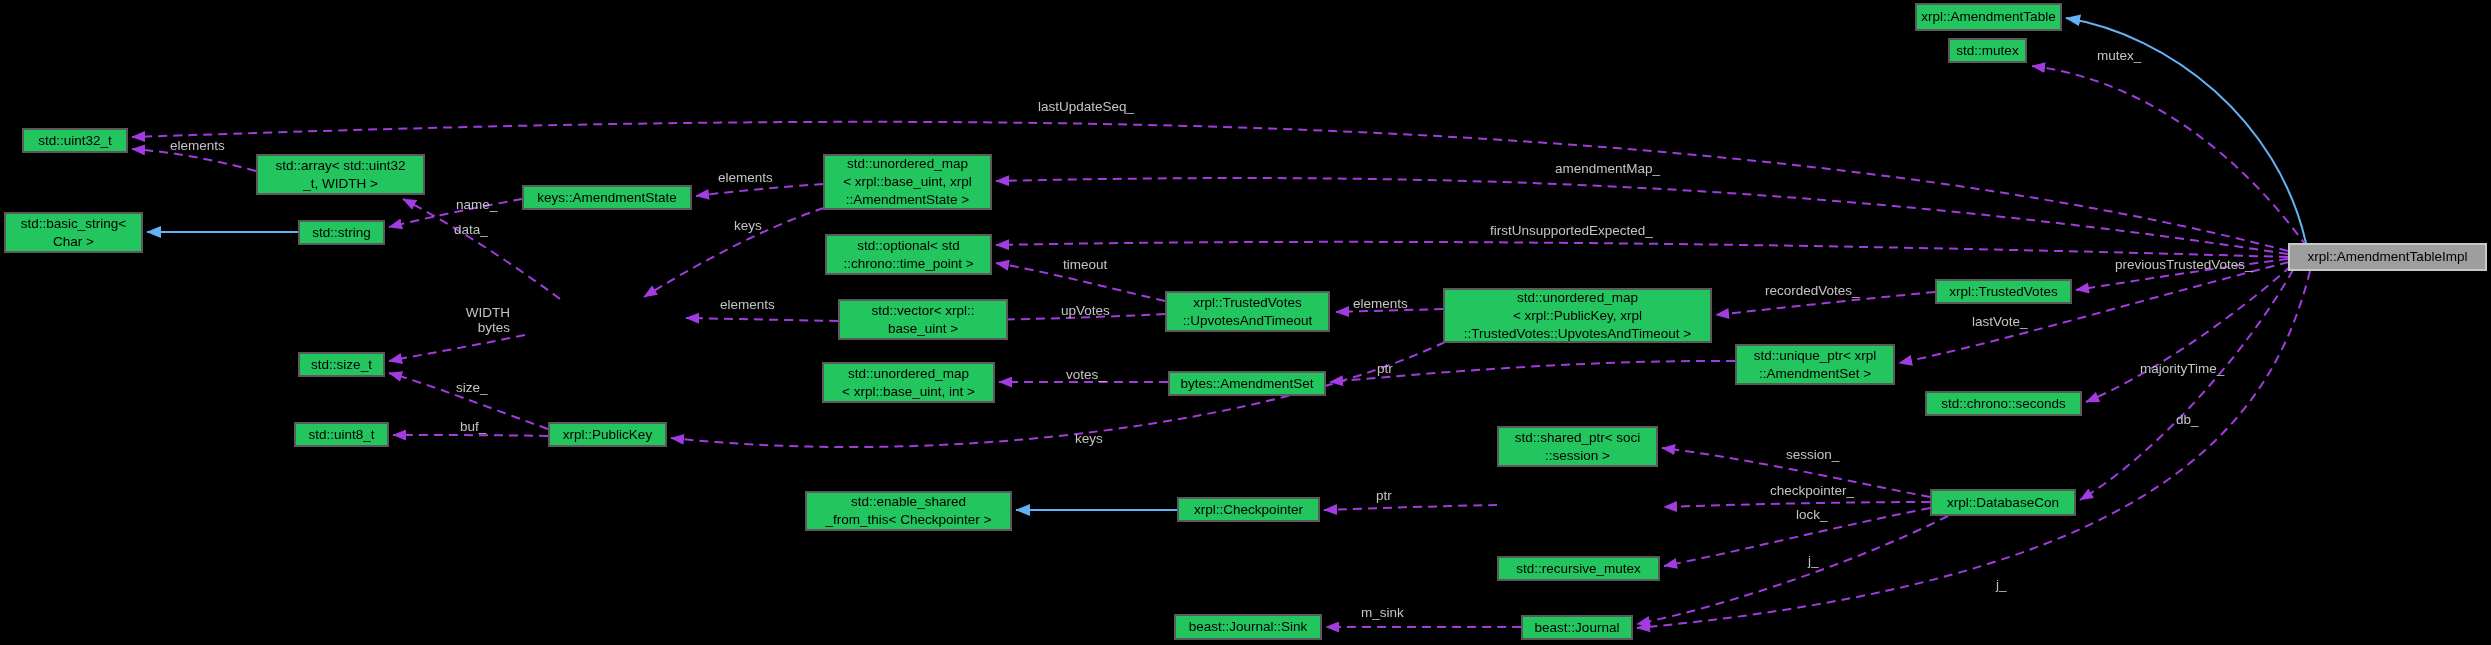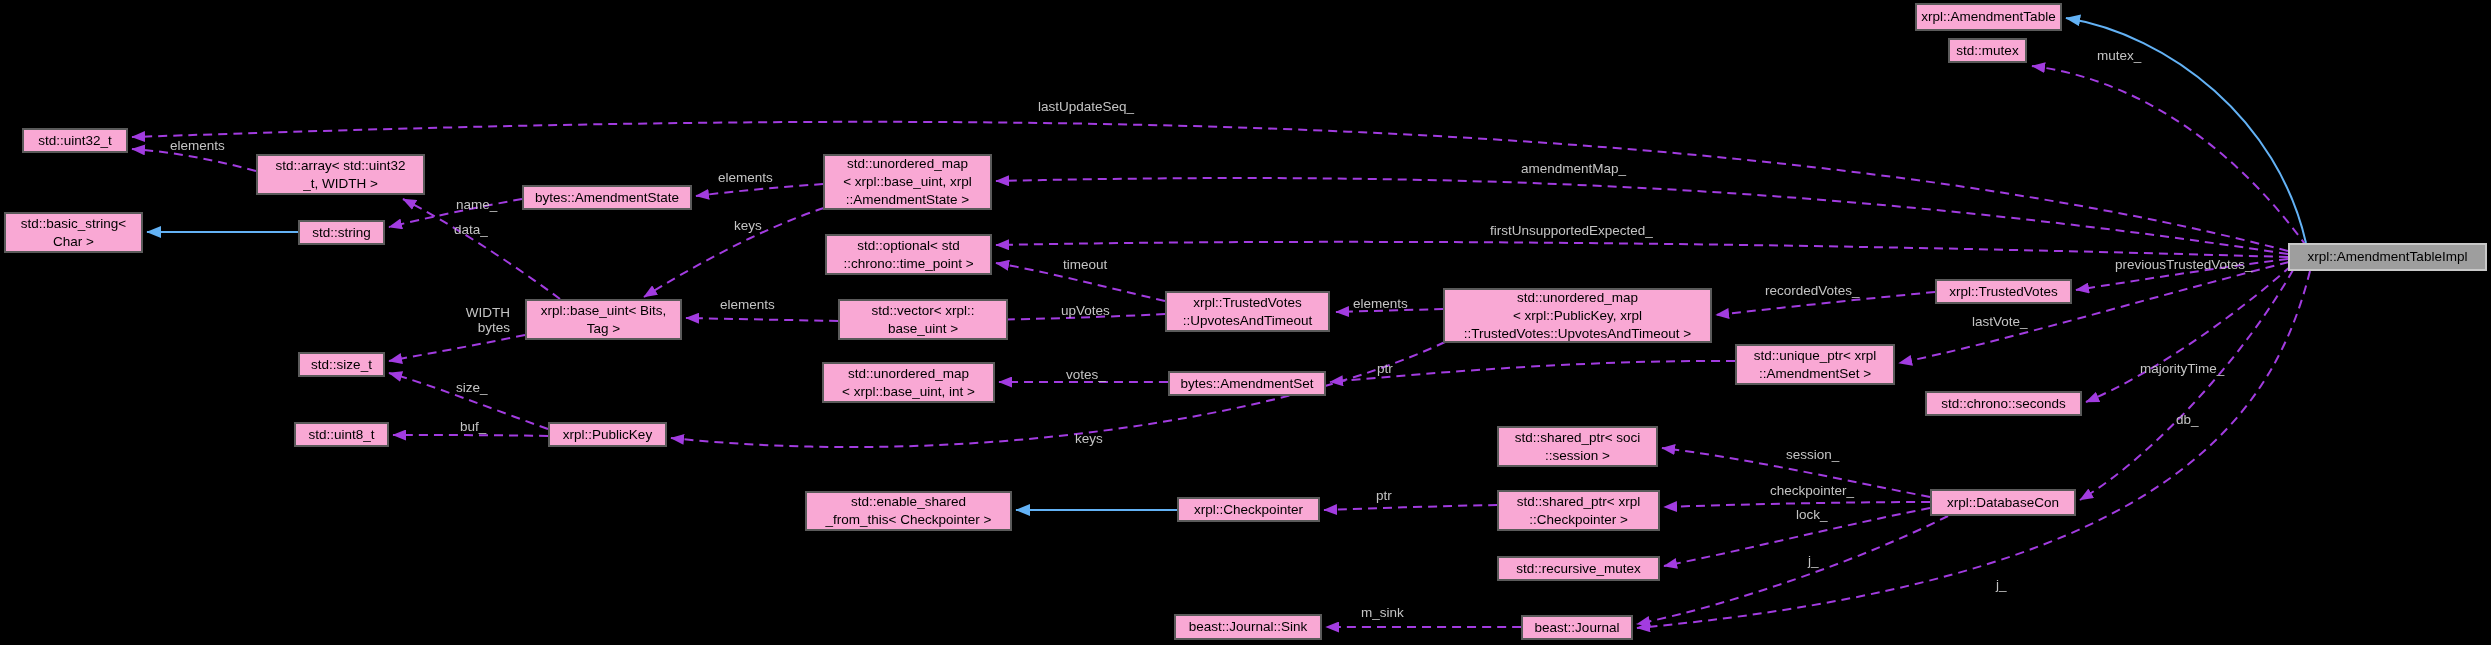--- a/index.html
+++ b/index.html
@@ -1,21 +1,21 @@
 <!DOCTYPE html>
 <html><head>
 <meta charset="utf-8">
 <style>
   html,body{margin:0;padding:0;background:#000;}
   .diagram{position:relative;width:2491px;height:645px;background:#000;overflow:hidden;
            font-family:"Liberation Sans", sans-serif;}
   .edges{position:absolute;left:0;top:0;width:2491px;height:645px;}
   .edge-d{fill:none;stroke:#A23CE0;stroke-width:2;stroke-dasharray:9 6;}
   .edge-s{fill:none;stroke:#63B2F5;stroke-width:2;}
-  .node{position:absolute;box-sizing:border-box;background:#f9a8d4;border:2px solid #5a5a5a;
+  .node{position:absolute;box-sizing:border-box;background:#22c55e;border:2px solid #5a5a5a;
         color:#000;font-size:13.5px;line-height:18px;display:flex;align-items:center;
         justify-content:center;text-align:center;white-space:pre-line;z-index:2;}
   .node.hl{background:#9e9e9e;border-color:#c8c8c8;}
   .elbl{position:absolute;color:#c4c4c4;font-size:13.5px;line-height:15px;z-index:3;
         white-space:pre-line;text-align:center;}
   .elbl.ctr{text-align:right;}
 </style>
 </head>
 <body>
 
@@ -69,28 +69,26 @@
   </svg>
 
   <div class="node" style="left:1915px;top:3px;width:147px;height:28px">xrpl::AmendmentTable</div>
   <div class="node" style="left:1948px;top:38px;width:79px;height:25px">std::mutex</div>
   <div class="node" style="left:22px;top:128px;width:106px;height:25px">std::uint32_t</div>
   <div class="node" style="left:256px;top:154px;width:169px;height:41px">std::array&lt; std::uint32
 _t, WIDTH &gt;</div>
   <div class="node" style="left:4px;top:212px;width:139px;height:41px">std::basic_string&lt;
 Char &gt;</div>
   <div class="node" style="left:298px;top:220px;width:87px;height:25px">std::string</div>
-  <div class="node" style="left:522px;top:185px;width:170px;height:25px">bytes::AmendmentState</div>
+  <div class="node" style="left:522px;top:185px;width:170px;height:25px">keys::AmendmentState</div>
   <div class="node" style="left:823px;top:154px;width:169px;height:56px">std::unordered_map
 &lt; xrpl::base_uint, xrpl
 ::AmendmentState &gt;</div>
   <div class="node" style="left:825px;top:234px;width:167px;height:41px">std::optional&lt; std
 ::chrono::time_point &gt;</div>
-  <div class="node" style="left:525px;top:299px;width:157px;height:41px">xrpl::base_uint&lt; Bits,
-Tag &gt;</div>
   <div class="node" style="left:838px;top:299px;width:170px;height:41px">std::vector&lt; xrpl::
 base_uint &gt;</div>
   <div class="node" style="left:1165px;top:291px;width:165px;height:41px">xrpl::TrustedVotes
 ::UpvotesAndTimeout</div>
   <div class="node" style="left:1443px;top:288px;width:269px;height:55px">std::unordered_map
 &lt; xrpl::PublicKey, xrpl
 ::TrustedVotes::UpvotesAndTimeout &gt;</div>
   <div class="node" style="left:298px;top:352px;width:87px;height:25px">std::size_t</div>
   <div class="node" style="left:822px;top:362px;width:173px;height:41px">std::unordered_map
 &lt; xrpl::base_uint, int &gt;</div>
@@ -99,32 +97,30 @@
 ::AmendmentSet &gt;</div>
   <div class="node" style="left:1935px;top:279px;width:137px;height:25px">xrpl::TrustedVotes</div>
   <div class="node" style="left:1925px;top:391px;width:157px;height:25px">std::chrono::seconds</div>
   <div class="node" style="left:294px;top:422px;width:95px;height:25px">std::uint8_t</div>
   <div class="node" style="left:548px;top:422px;width:119px;height:25px">xrpl::PublicKey</div>
   <div class="node" style="left:805px;top:491px;width:207px;height:40px">std::enable_shared
 _from_this&lt; Checkpointer &gt;</div>
   <div class="node" style="left:1497px;top:426px;width:161px;height:41px">std::shared_ptr&lt; soci
 ::session &gt;</div>
   <div class="node" style="left:1177px;top:497px;width:143px;height:25px">xrpl::Checkpointer</div>
-  <div class="node" style="left:1497px;top:490px;width:163px;height:41px">std::shared_ptr&lt; xrpl
-::Checkpointer &gt;</div>
   <div class="node" style="left:1930px;top:489px;width:146px;height:27px">xrpl::DatabaseCon</div>
   <div class="node" style="left:1497px;top:556px;width:163px;height:25px">std::recursive_mutex</div>
   <div class="node" style="left:1174px;top:614px;width:148px;height:26px">beast::Journal::Sink</div>
   <div class="node" style="left:1521px;top:615px;width:112px;height:25px">beast::Journal</div>
   <div class="node hl" style="left:2288px;top:243px;width:199px;height:28px">xrpl::AmendmentTableImpl</div>
 
   <div class="elbl" style="left:2097px;top:48px">mutex_</div>
   <div class="elbl" style="left:1038px;top:99px">lastUpdateSeq_</div>
   <div class="elbl" style="left:170px;top:138px">elements</div>
-  <div class="elbl" style="left:1521px;top:161px">amendmentMap_</div>
+  <div class="elbl" style="left:1555px;top:161px">amendmentMap_</div>
   <div class="elbl" style="left:1490px;top:223px">firstUnsupportedExpected_</div>
   <div class="elbl" style="left:2115px;top:257px">previousTrustedVotes_</div>
   <div class="elbl" style="left:1972px;top:314px">lastVote_</div>
   <div class="elbl" style="left:2140px;top:361px">majorityTime_</div>
   <div class="elbl" style="left:2176px;top:412px">db_</div>
   <div class="elbl" style="left:1996px;top:577px">j_</div>
   <div class="elbl" style="left:1765px;top:283px">recordedVotes_</div>
   <div class="elbl" style="left:1353px;top:296px">elements</div>
   <div class="elbl" style="left:1075px;top:431px">keys</div>
   <div class="elbl" style="left:1063px;top:257px">timeout</div>

